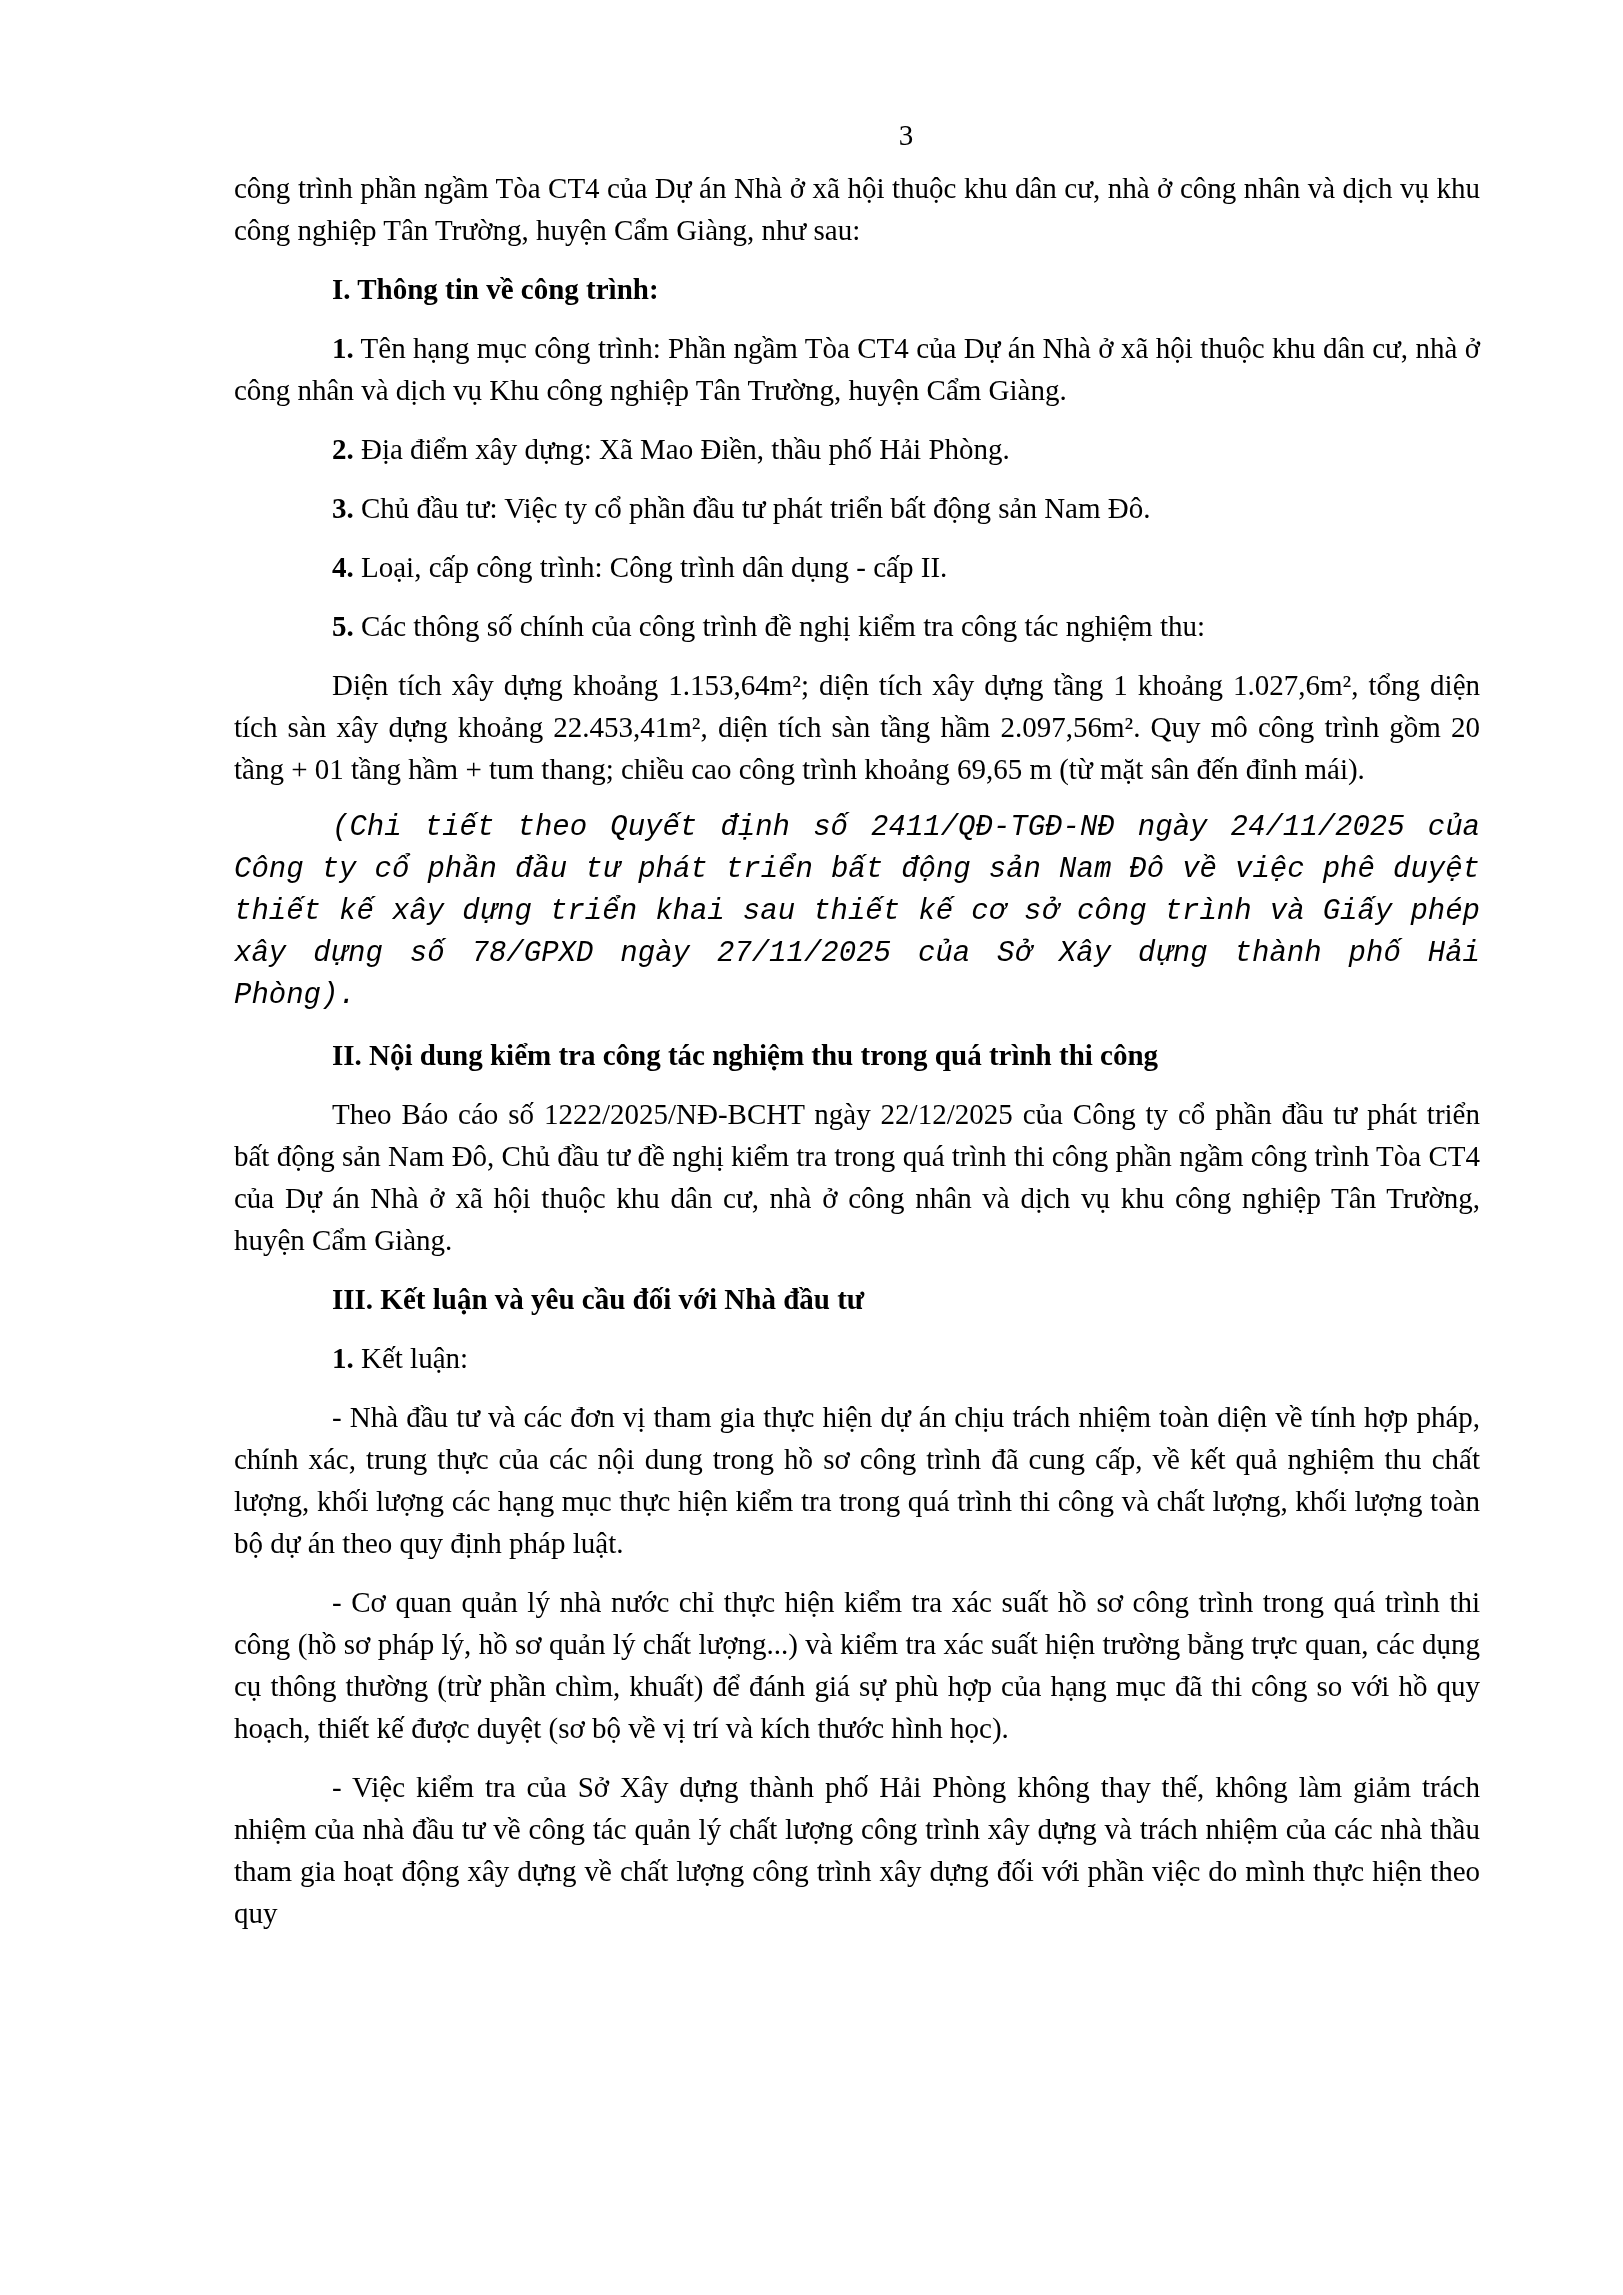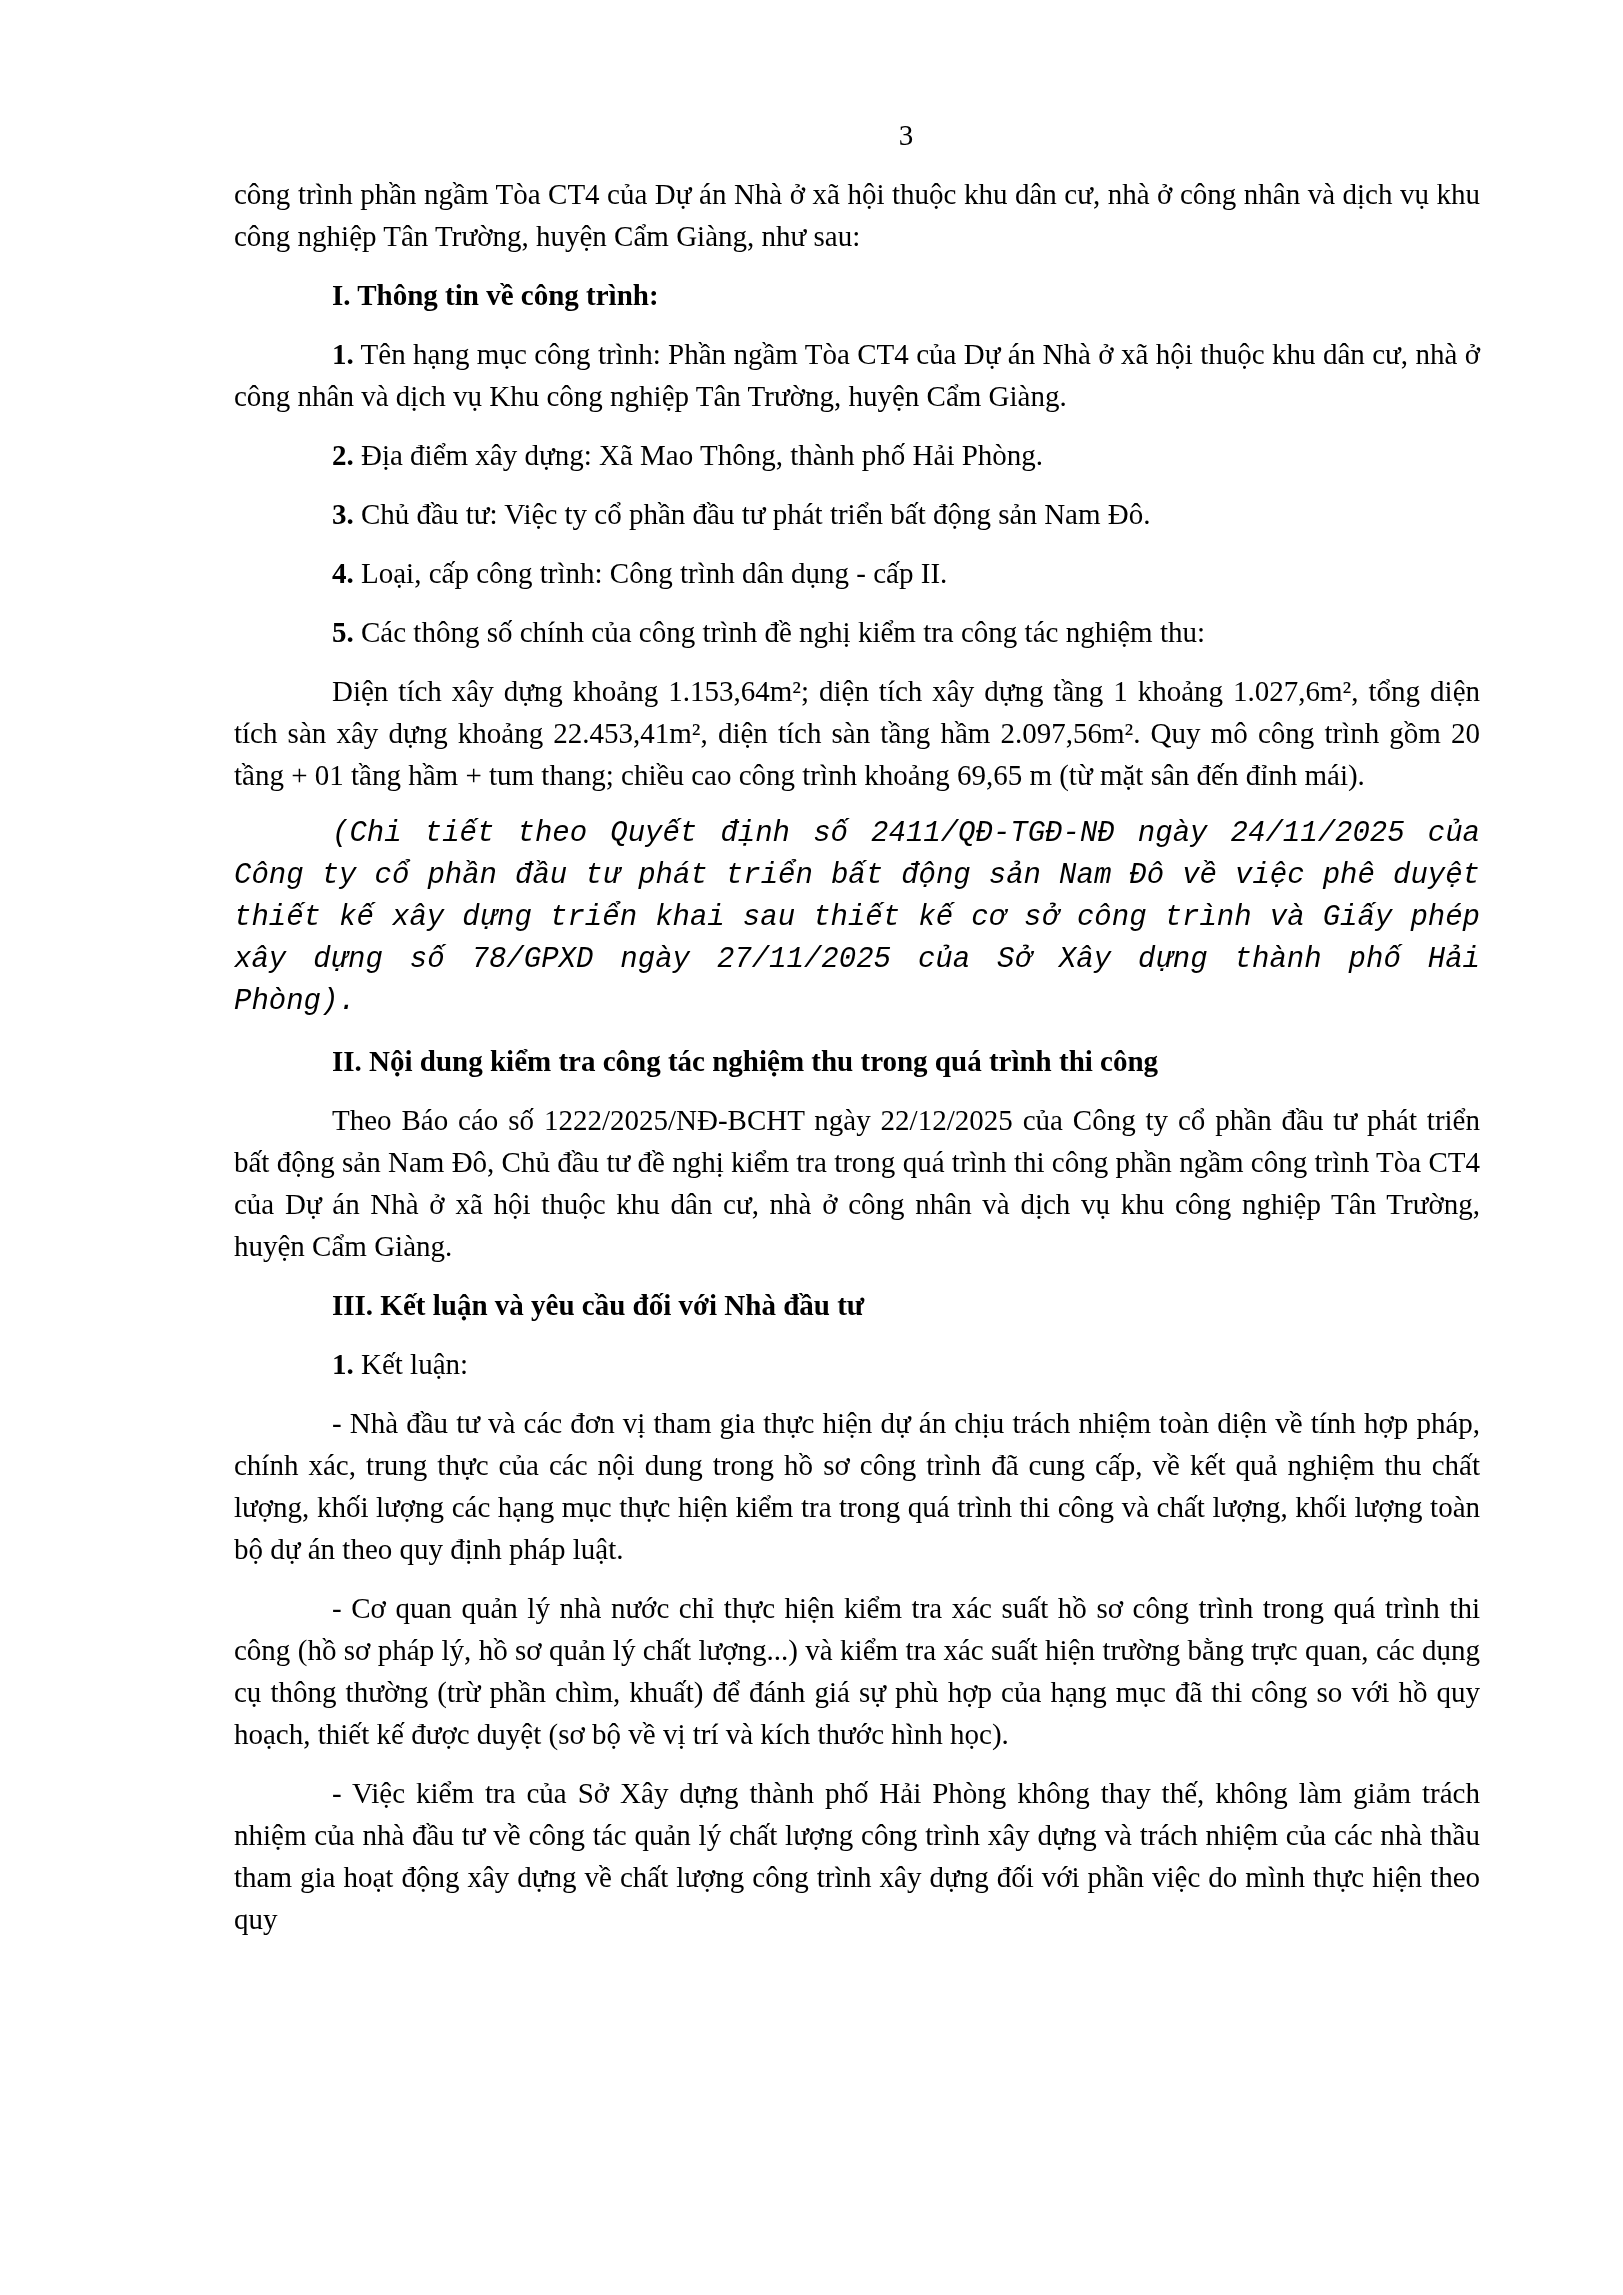--- a/index.html
+++ b/index.html
@@ -29,21 +29,21 @@
     text-align: center;
     text-indent: 0;
     margin: 0;
   }
   .content p {
     margin: 17px 0 0 0;
     text-indent: 98px;
   }
   .content p.no-indent {
     text-indent: 0;
-    margin-top: 17px;
+    margin-top: 11px;
   }
   .content p.heading {
     font-weight: bold;
   }
   .content p.italic {
     font-style: italic;
     font-family: Liberation Mono, monospace;
   }
   .content b {
     font-weight: bold;
@@ -56,21 +56,21 @@
   <div class="content">
 
     <p class="page-number">3</p>
 
     <p class="no-indent">công trình phần ngầm Tòa CT4 của Dự án Nhà ở xã hội thuộc khu dân cư, nhà ở công nhân và dịch vụ khu công nghiệp Tân Trường, huyện Cẩm Giàng, như sau:</p>
 
     <p class="heading">I. Thông tin về công trình:</p>
 
     <p><b>1.</b><span> Tên hạng mục công trình: Phần ngầm Tòa CT4 của Dự án Nhà ở xã hội thuộc khu dân cư, nhà ở công nhân và dịch vụ Khu công nghiệp Tân Trường, huyện Cẩm Giàng.</span></p>
 
-    <p><b>2.</b><span> Địa điểm xây dựng: Xã Mao Thông, thành phố Hải Phòng.</span></p>
+    <p><b>2.</b><span> Địa điểm xây dựng: Xã Mao Điền, thầu phố Hải Phòng.</span></p>
 
     <p><b>3.</b><span> Chủ đầu tư: Việc ty cổ phần đầu tư phát triển bất động sản Nam Đô.</span></p>
 
     <p><b>4.</b><span> Loại, cấp công trình: Công trình dân dụng - cấp II.</span></p>
 
     <p><b>5.</b><span> Các thông số chính của công trình đề nghị kiểm tra công tác nghiệm thu:</span></p>
 
     <p>Diện tích xây dựng khoảng 1.153,64m²; diện tích xây dựng tầng 1 khoảng 1.027,6m², tổng diện tích sàn xây dựng khoảng 22.453,41m², diện tích sàn tầng hầm 2.097,56m². Quy mô công trình gồm 20 tầng + 01 tầng hầm + tum thang; chiều cao công trình khoảng 69,65 m (từ mặt sân đến đỉnh mái).</p>
 
     <p class="italic">(Chi tiết theo Quyết định số 2411/QĐ-TGĐ-NĐ ngày 24/11/2025 của Công ty cổ phần đầu tư phát triển bất động sản Nam Đô về việc phê duyệt thiết kế xây dựng triển khai sau thiết kế cơ sở công trình và Giấy phép xây dựng số 78/GPXD ngày 27/11/2025 của Sở Xây dựng thành phố Hải Phòng).</p>

